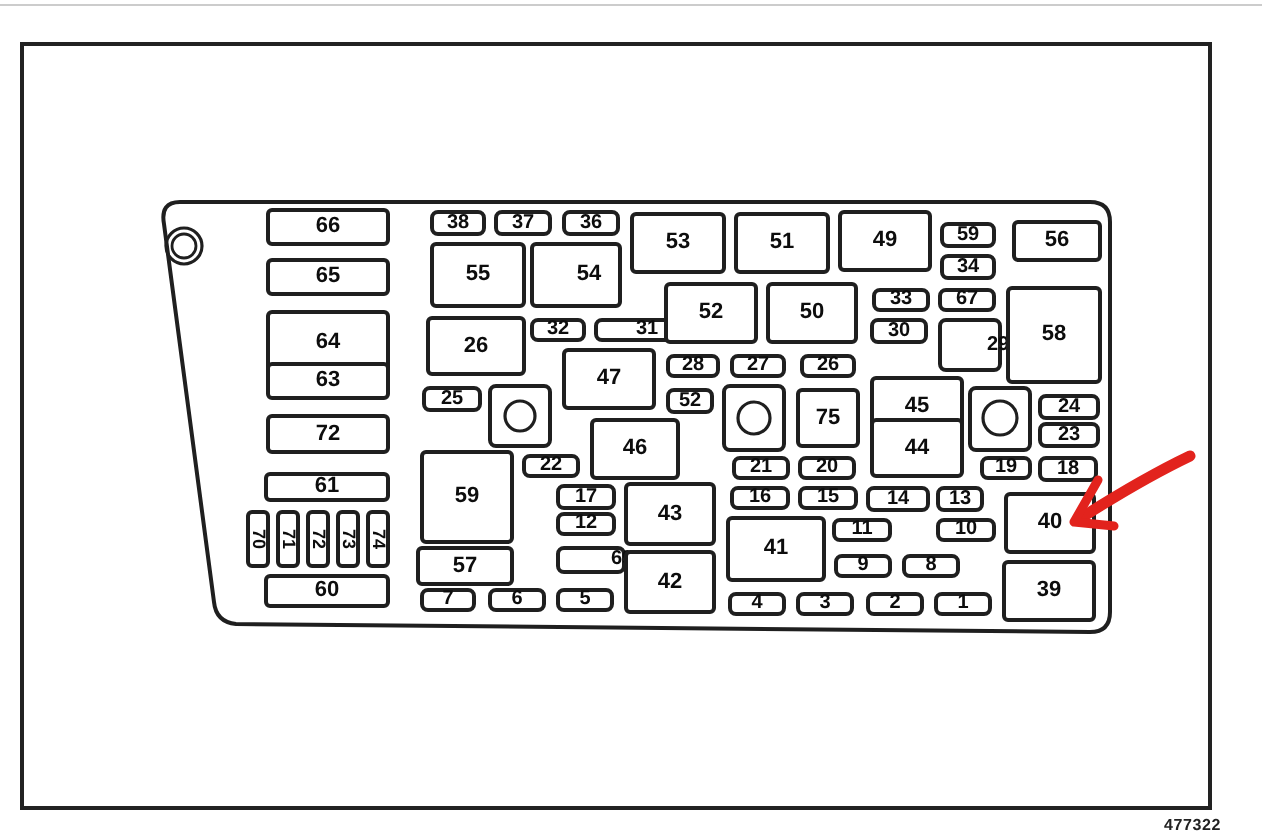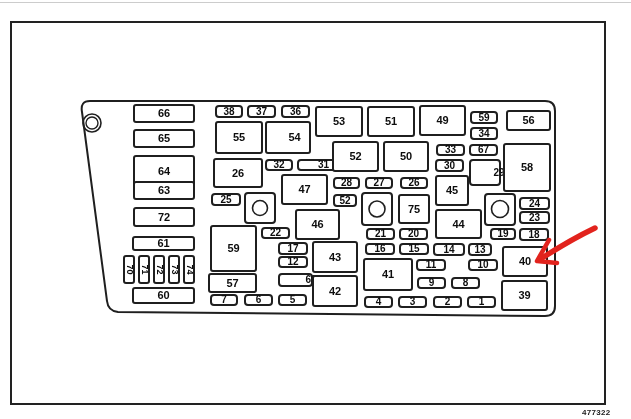--- a/index.html
+++ b/index.html
@@ -183,21 +183,21 @@
       </div>
       <div class="fuse f-sm" style="left: 400px; top: 177px; width: 28px; height: 12px;">
         <span>26</span>
       </div>
       <div class="fuse f-sm" style="left: 333px; top: 194px; width: 24px; height: 13px;">
         <span>52</span>
       </div>
       <div class="fuse f-md" style="left: 398px; top: 194px; width: 32px; height: 30px;">
         <span>75</span>
       </div>
-      <div class="fuse f-md" style="left: 435px; top: 175px; width: 34px; height: 31px;">
+      <div class="fuse f-md" style="left: 435px; top: 188px; width: 47px; height: 31px;">
         <span>45</span>
       </div>
       <div class="fuse f-md" style="left: 435px; top: 209px; width: 47px; height: 30px;">
         <span>44</span>
       </div>
       <div class="fuse f-sm" style="left: 366px; top: 228px; width: 29px; height: 12px;">
         <span>21</span>
       </div>
       <div class="fuse f-sm" style="left: 399px; top: 228px; width: 29px; height: 12px;">
         <span>20</span>

